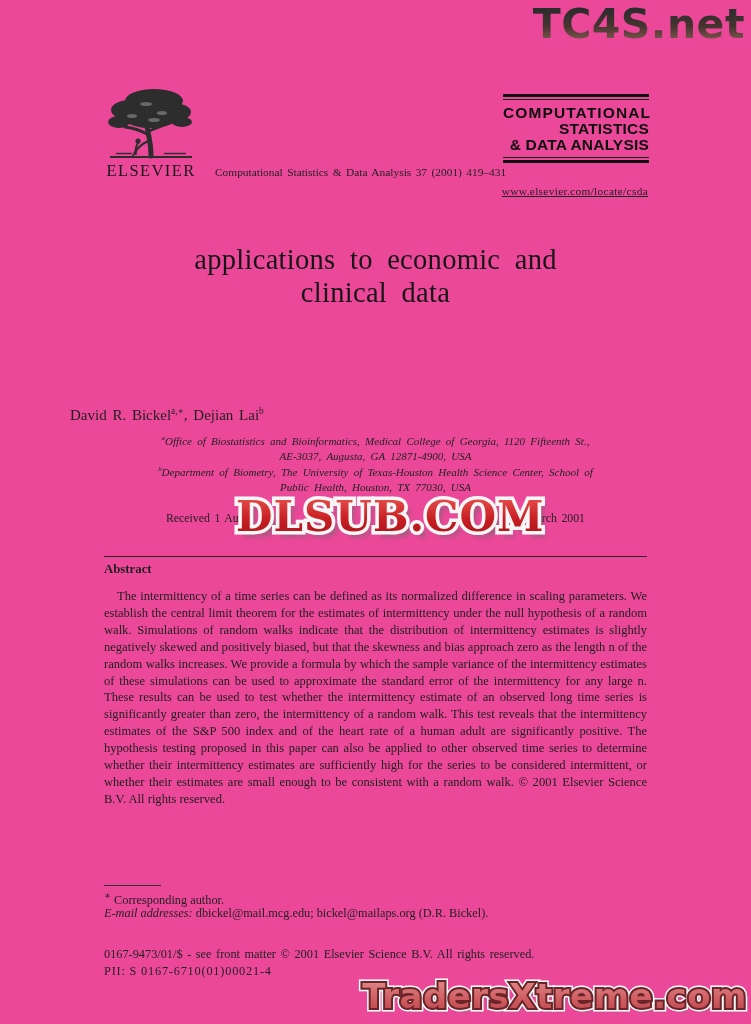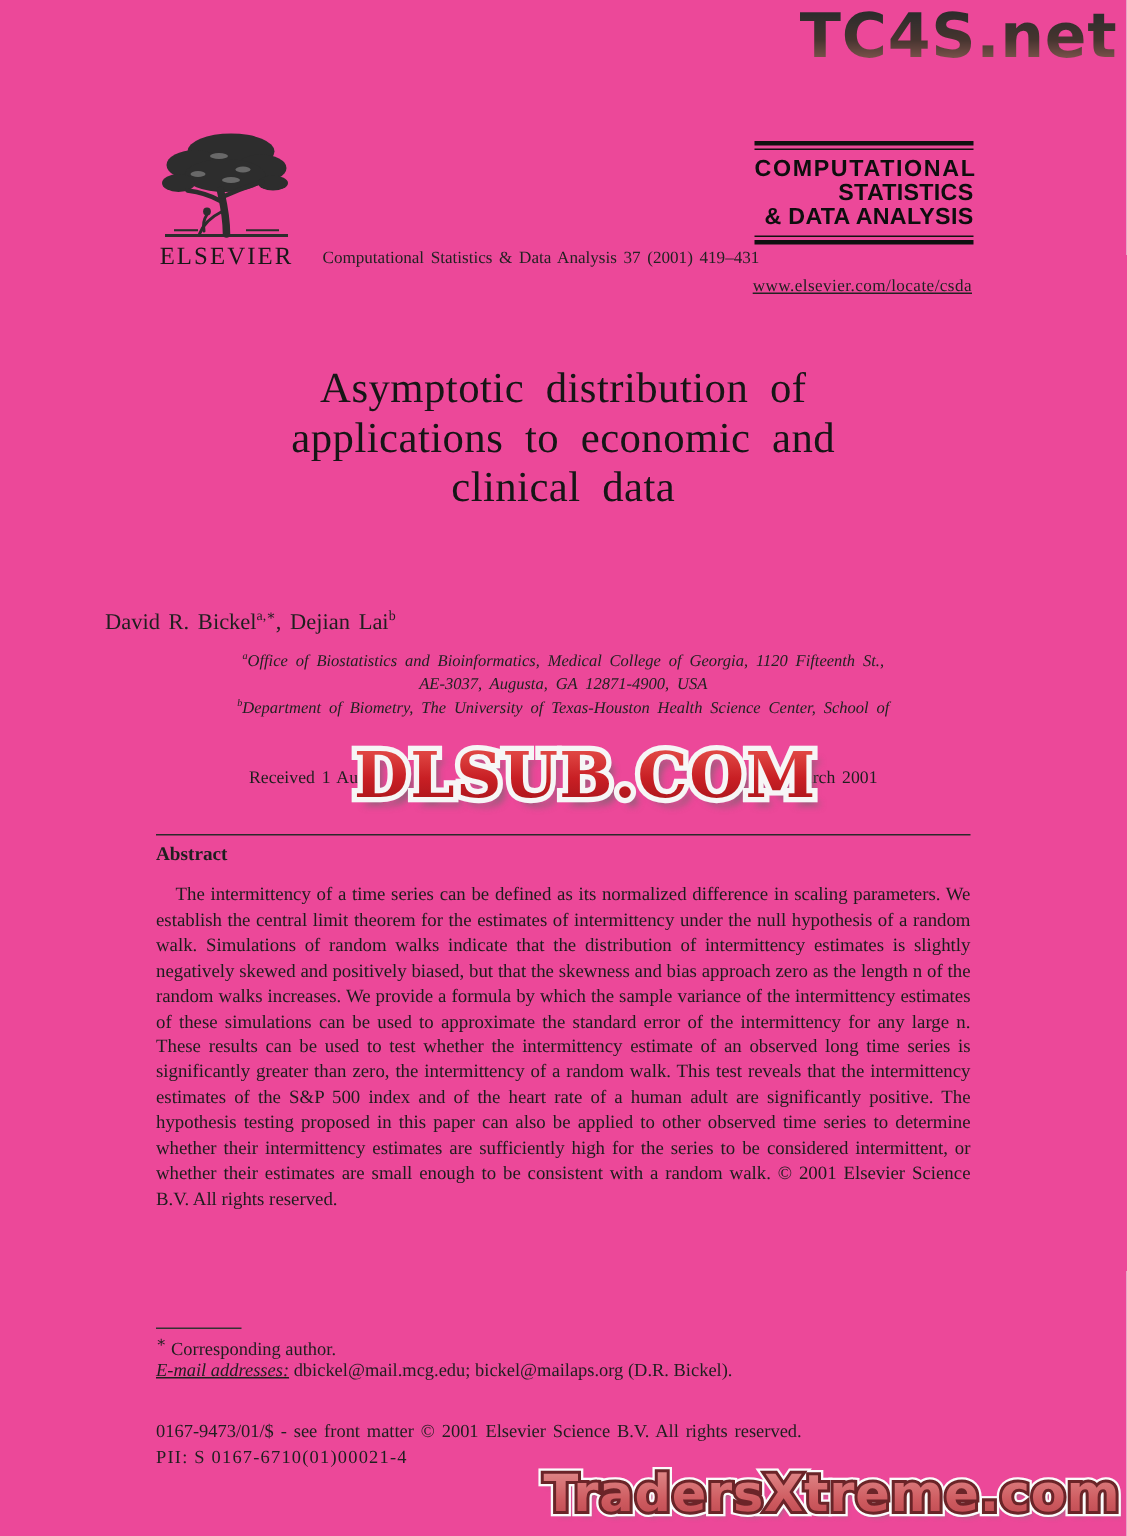--- a/index.html
+++ b/index.html
@@ -67,21 +67,21 @@
   }
   .keywords{
     position:absolute;left:104px;top:812px;width:543px;
     font-size:12.5px;line-height:17px;text-align:justify;color:#1d1d1d;
   }
   .kw-label{font-style:italic;}
   
   .foot-rule{position:absolute;left:104px;top:885px;width:57px;border-top:1.3px solid #333;}
   .foot-corresponding{position:absolute;left:104px;top:889px;font-size:12.3px;}
   .foot-email{position:absolute;left:104px;top:906px;font-size:12.3px;}
-  .email-label{font-style:italic;text-decoration:underline;}
+  .email-label{font-style:italic;}
   .imprint1{position:absolute;left:104px;top:947px;font-size:12.3px;word-spacing:1.5px;}
   .imprint2{position:absolute;left:104px;top:964px;font-size:12.3px;letter-spacing:0.8px;}
   
   .wm-traders{right:4px;top:976px;width:340px;height:44px;left:auto;}
   .wm-traders span{
     right:0;left:auto;
     font-family:"DejaVu Sans","Liberation Sans",sans-serif;font-weight:bold;
     font-size:34px;letter-spacing:0.5px;
   }
   .wm-traders .back{color:#ffffff;-webkit-text-stroke:7px #fbfbfb;text-shadow:3px 4px 3px rgba(125,125,125,0.55);}
@@ -138,31 +138,31 @@
     <div class="jbox-lines">
       <div class="jbox-line1">COMPUTATIONAL</div>
       <div>STATISTICS</div>
       <div>&amp; DATA ANALYSIS</div>
     </div>
     <div class="jbox-rulebottom"></div>
   </div>
   <div class="website">www.elsevier.com/locate/csda</div>
 
   <div class="title">
-    <div>Asymptotic distribution of</div>
     <div>applications to economic and</div>
     <div>clinical data</div>
   </div>
 
   <div class="authors"><span>David R. Bickel</span><span class="sup">a,∗</span><span>, </span><span>Dejian Lai</span><span class="sup">b</span></div>
 
   <div class="affils">
     <div><span class="sup">a</span><span>Office of Biostatistics and Bioinformatics, Medical College of Georgia, 1120 Fifteenth St.,</span></div>
     <div>AE-3037, Augusta, GA 12871-4900, USA</div>
     <div><span class="sup">b</span><span>Department of Biometry, The University of Texas-Houston Health Science Center, School of</span></div>
+    <div>Public Health, Houston, TX 77030, USA</div>
   </div>
 
   <div class="received-left">Received 1 Aug</div>
   <div class="received-right">1 March 2001</div>
 
   <div class="wm wm-dlsub">
     <span class="back">DLSUB.COM</span>
     <span class="front">DLSUB.COM</span>
   </div>
 

